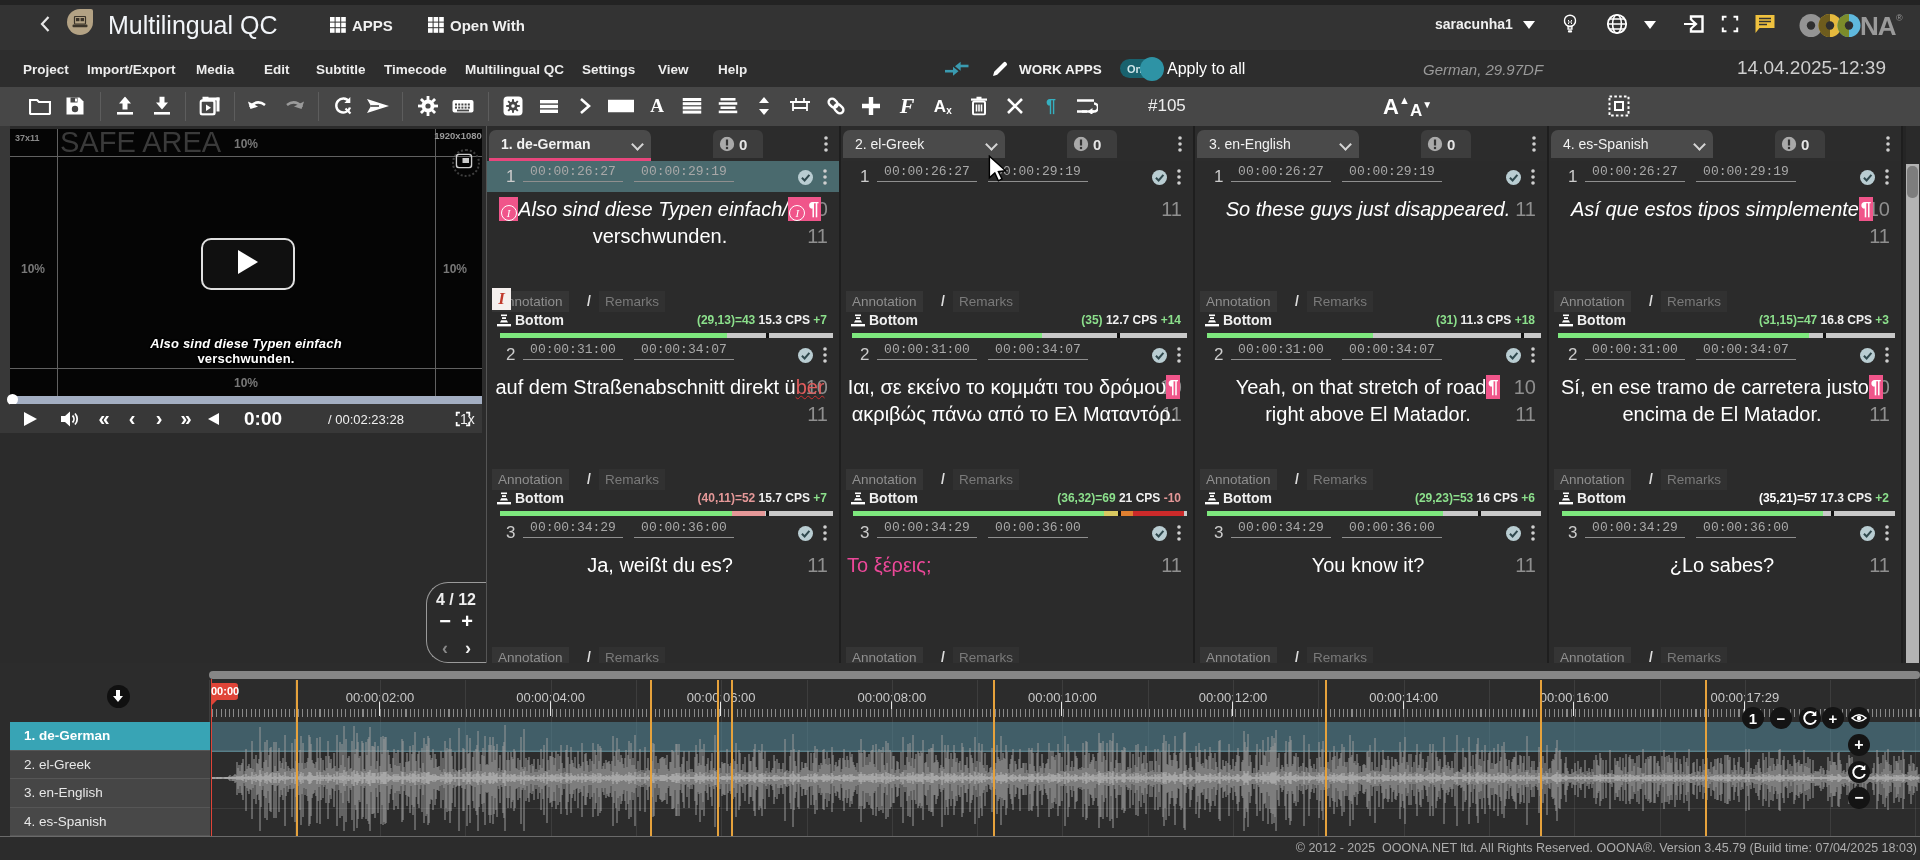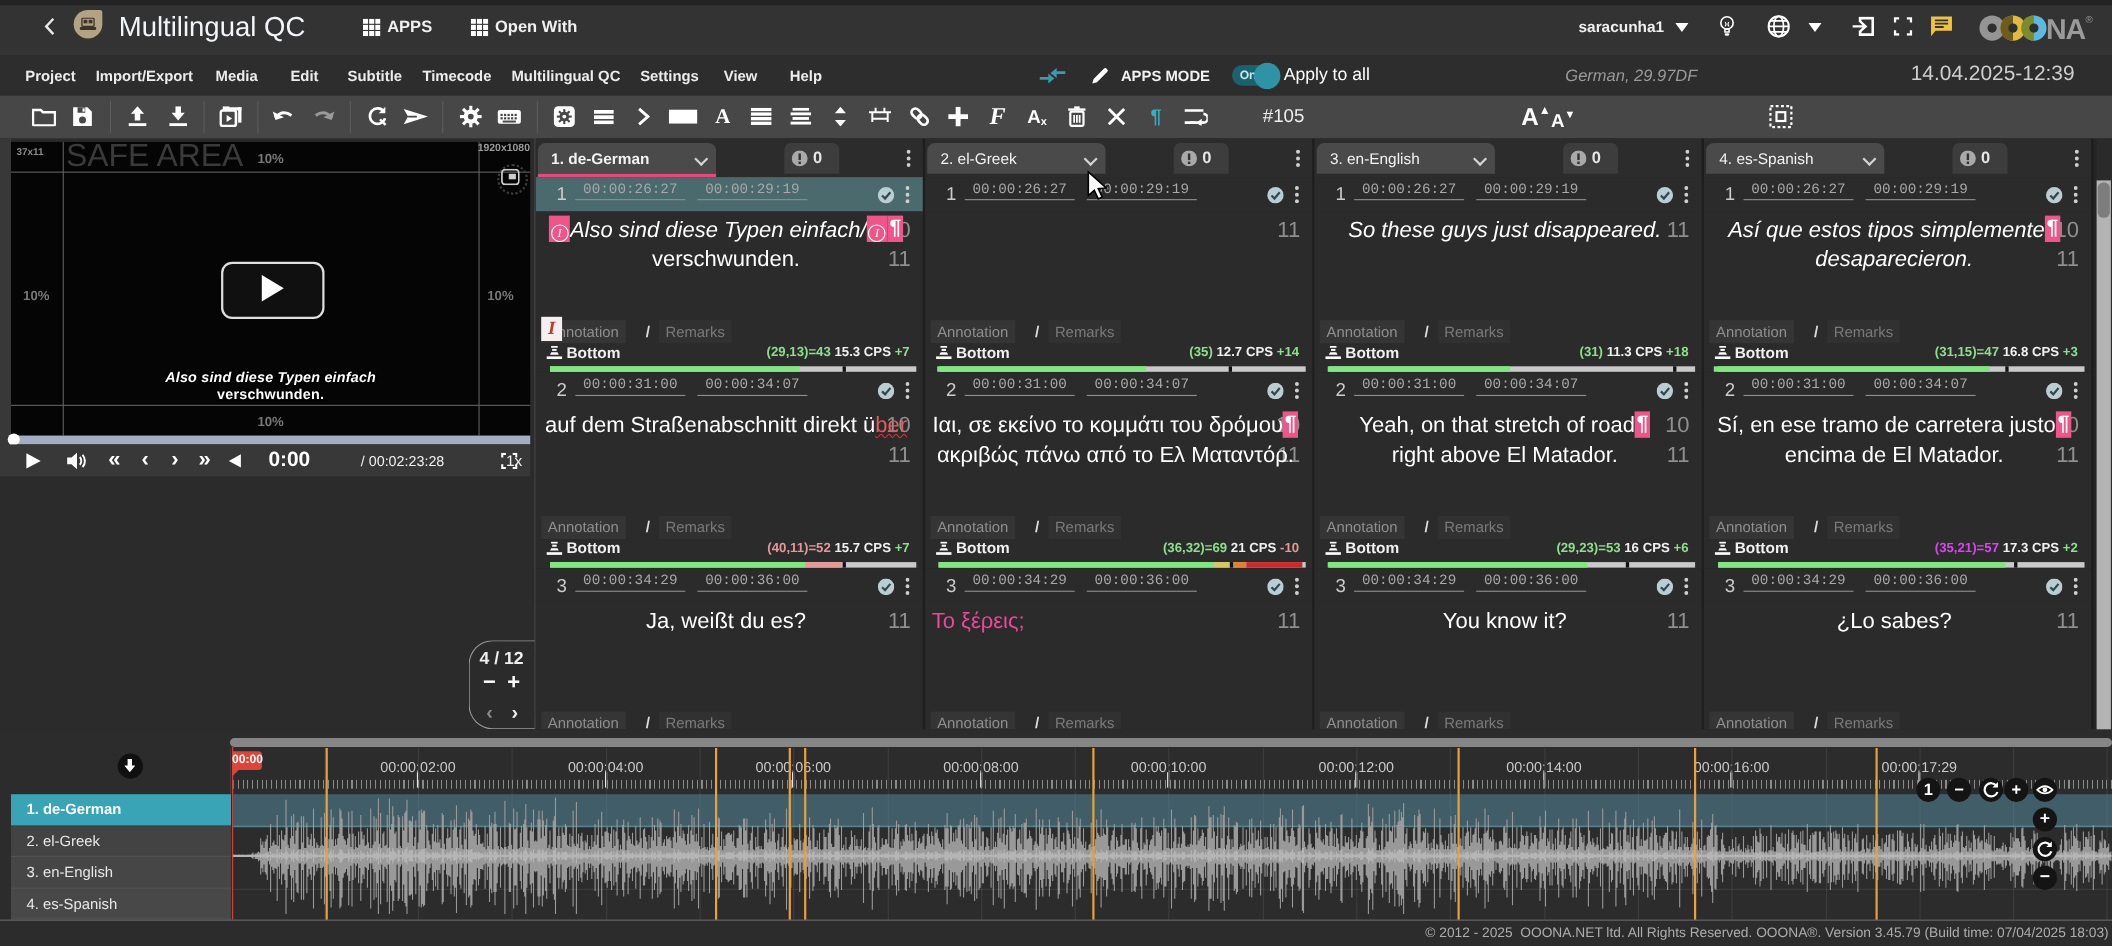--- a/index.html
+++ b/index.html
@@ -101,21 +101,21 @@
 <div style="position:absolute;left:718px;top:69px;transform:translateY(-50%);font-family:'Liberation Sans',sans-serif;font-size:13.5px;color:#ededed;font-weight:bold;font-style:normal;white-space:nowrap;">Help</div>
 <div style="position:absolute;left:957px;top:69px;transform:translate(-50%,-50%);line-height:0;"><svg width="24" height="16" viewBox="0 0 24 16" style="">
         <path d="M0 10.2 h8.5" stroke="#3a9ab0" stroke-width="2.6"></path>
         <path d="M8 5.8 v9 l5.5-4.5z" fill="#3a9ab0"></path>
         <path d="M15 5 h8.5" stroke="#3a9ab0" stroke-width="2.6"></path>
         <path d="M15.6 0.8 v9 L10 5.3z" fill="#3a9ab0"></path>
       </svg></div>
 <div style="position:absolute;left:1000px;top:69px;transform:translate(-50%,-50%);line-height:0;"><svg width="18" height="18" viewBox="0 0 18 18" style="">
         <path d="M2 16 L3.2 11.8 L12.5 2.5 a1.8 1.8 0 0 1 2.6 0 l0.4 0.4 a1.8 1.8 0 0 1 0 2.6 L6.2 14.8 Z" fill="#fff"></path>
       </svg></div>
-<div style="position:absolute;left:1019px;top:69px;transform:translateY(-50%);font-family:'Liberation Sans',sans-serif;font-size:13.5px;color:#f2f2f2;font-weight:bold;font-style:normal;white-space:nowrap;">APPS MODE</div>
+<div style="position:absolute;left:1019px;top:69px;transform:translateY(-50%);font-family:'Liberation Sans',sans-serif;font-size:13.5px;color:#f2f2f2;font-weight:bold;font-style:normal;white-space:nowrap;">WORK APPS</div>
 <div style="position:absolute;left:1120px;top:59px;width:38px;height:19px;background:#19626e;border-radius:10px"></div>
 <div style="position:absolute;left:1127px;top:69px;transform:translateY(-50%);font-family:'Liberation Sans',sans-serif;font-size:11px;color:#cfe6ea;font-weight:bold;font-style:normal;white-space:nowrap;">On</div>
 <div style="position:absolute;left:1140px;top:57px;width:24px;height:24px;background:#2e93a5;border-radius:50%"></div>
 <div style="position:absolute;left:1167px;top:69px;transform:translateY(-50%);font-family:'Liberation Sans',sans-serif;font-size:16px;color:#fff;font-weight:normal;font-style:normal;white-space:nowrap;">Apply to all</div>
 <div style="position:absolute;left:1423px;top:69px;transform:translateY(-50%);font-family:'Liberation Sans',sans-serif;font-size:15px;color:#9a9a9a;font-weight:normal;font-style:italic;white-space:nowrap;">German, 29.97DF</div>
 <div style="position:absolute;left:1737px;top:68px;transform:translateY(-50%);font-family:'Liberation Sans',sans-serif;font-size:19px;color:#cfcfcf;font-weight:normal;font-style:normal;white-space:nowrap;">14.04.2025-12:39</div>
 <div style="position:absolute;left:100px;top:92px;width:1px;height:29px;background:#5d5d5d"></div>
 <div style="position:absolute;left:185px;top:92px;width:1px;height:29px;background:#5d5d5d"></div>
 <div style="position:absolute;left:234px;top:92px;width:1px;height:29px;background:#5d5d5d"></div>
 <div style="position:absolute;left:318px;top:92px;width:1px;height:29px;background:#5d5d5d"></div>
@@ -656,21 +656,20 @@
           <path d="M3.9000000000000004 7.800000000000001 L6.6 10.5 L11.4 4.8" stroke="#30494e" stroke-width="2" fill="none"></path>
         </svg></div>
 <div style="position:absolute;left:336px;top:8px;line-height:0"><svg width="4" height="16" viewBox="0 0 4 16" style="">
           <circle cx="2" cy="2" r="1.8" fill="#cfcfcf"></circle>
           <circle cx="2" cy="8" r="1.8" fill="#cfcfcf"></circle>
           <circle cx="2" cy="14" r="1.8" fill="#cfcfcf"></circle>
         </svg></div>
 <div style="position:absolute;right:11px;top:35px;font-family:'Liberation Sans';font-size:20px;line-height:27px;color:#8f8f8f;z-index:1">10</div>
 <div style="position:absolute;left:6px;top:35px;width:334px;text-align:center;font-family:'Liberation Sans';font-size:20px;line-height:27px;color:#fff;white-space:nowrap;z-index:2"><i>Así que estos tipos simplemente</i><span style="display:inline-block;background:#f0558a;color:#fff;width:14px;height:24px;line-height:23px;vertical-align:middle;position:relative;top:-2px;text-align:center;font-size:19px;font-weight:bold;font-style:normal;">¶</span></div>
 <div style="position:absolute;right:11px;top:62px;font-family:'Liberation Sans';font-size:20px;line-height:27px;color:#8f8f8f;z-index:1">11</div>
-<div style="position:absolute;left:6px;top:62px;width:334px;text-align:center;font-family:'Liberation Sans';font-size:20px;line-height:27px;color:#fff;white-space:nowrap;z-index:2"><i>desaparecieron.</i></div>
 <div style="position:absolute;left:5px;top:130px;height:21px;line-height:21px;background:#353535;padding:0 6px;font-family:'Liberation Sans';font-size:13.5px;color:#8f8f8f">Annotation</div>
 <div style="position:absolute;left:100px;top:130px;height:21px;line-height:21px;font-family:'Liberation Sans';font-size:14px;color:#ddd;font-weight:bold">/</div>
 <div style="position:absolute;left:112px;top:130px;height:21px;line-height:21px;background:#313131;padding:0 6px;font-family:'Liberation Sans';font-size:13.5px;color:#7a7a7a">Remarks</div>
 <div style="position:absolute;left:9px;top:153px;line-height:0"><svg width="16" height="13" viewBox="0 0 16 13" style="">
           <rect x="1" y="10" width="14" height="2.4" fill="#fff"></rect>
           <path d="M4 8.5 h8 l-1.2-2.2 h-5.6z" fill="#fff"></path>
           <rect x="6" y="3.2" width="4" height="1.8" fill="#fff"></rect>
           <rect x="5" y="0.5" width="6" height="1.6" fill="#fff"></rect>
         </svg></div>
 <div style="position:absolute;left:28px;top:159px;transform:translateY(-50%);font-family:'Liberation Sans';font-size:14px;font-weight:bold;color:#f0f0f0">Bottom</div>
@@ -700,21 +699,21 @@
 <div style="position:absolute;left:5px;top:130px;height:21px;line-height:21px;background:#353535;padding:0 6px;font-family:'Liberation Sans';font-size:13.5px;color:#8f8f8f">Annotation</div>
 <div style="position:absolute;left:100px;top:130px;height:21px;line-height:21px;font-family:'Liberation Sans';font-size:14px;color:#ddd;font-weight:bold">/</div>
 <div style="position:absolute;left:112px;top:130px;height:21px;line-height:21px;background:#313131;padding:0 6px;font-family:'Liberation Sans';font-size:13.5px;color:#7a7a7a">Remarks</div>
 <div style="position:absolute;left:9px;top:153px;line-height:0"><svg width="16" height="13" viewBox="0 0 16 13" style="">
           <rect x="1" y="10" width="14" height="2.4" fill="#fff"></rect>
           <path d="M4 8.5 h8 l-1.2-2.2 h-5.6z" fill="#fff"></path>
           <rect x="6" y="3.2" width="4" height="1.8" fill="#fff"></rect>
           <rect x="5" y="0.5" width="6" height="1.6" fill="#fff"></rect>
         </svg></div>
 <div style="position:absolute;left:28px;top:159px;transform:translateY(-50%);font-family:'Liberation Sans';font-size:14px;font-weight:bold;color:#f0f0f0">Bottom</div>
-<div style="position:absolute;right:12px;top:159px;transform:translateY(-50%);font-family:'Liberation Sans';font-size:12px;font-weight:bold;letter-spacing:0"><span style="color:#d946ef">(35,21)=57</span><span style="color:#f0f0f0">&nbsp;17.3 CPS</span><span style="color:#8ce08c">&nbsp;+2</span></div>
+<div style="position:absolute;right:12px;top:159px;transform:translateY(-50%);font-family:'Liberation Sans';font-size:12px;font-weight:bold;letter-spacing:0"><span style="color:#ffffff">(35,21)=57</span><span style="color:#f0f0f0">&nbsp;17.3 CPS</span><span style="color:#8ce08c">&nbsp;+2</span></div>
 <div style="position:absolute;left:13px;top:172px;width:333px;height:5px;background:#c9c9c9"></div>
 <div style="position:absolute;left:13px;top:172px;width:261px;height:5px;background:#7ee87e"></div>
 <div style="position:absolute;left:282px;top:172px;width:3px;height:5px;background:#111"></div>
 </div>
 <div style="position:absolute;left:1549px;top:517px;width:352px;height:146px;background:#2b2b2b;overflow:hidden">
 <div style="position:absolute;left:0;top:0;width:352px;height:31px;background:#2b2b2b"></div>
 <div style="position:absolute;left:19px;top:16px;transform:translateY(-50%);font-family:'Liberation Sans';font-size:17px;color:#ccc">3</div>
 <div style="position:absolute;left:36px;top:3px;width:100px;text-align:center;font-family:'Liberation Mono',monospace;font-size:13px;color:#a8a8a8;border-bottom:1px solid #8f8f8f;padding-bottom:2px">00:00:34:29</div>
 <div style="position:absolute;left:147px;top:3px;width:100px;text-align:center;font-family:'Liberation Mono',monospace;font-size:13px;color:#a8a8a8;border-bottom:1px solid #8f8f8f;padding-bottom:2px">00:00:36:00</div>
 <div style="position:absolute;left:311px;top:9px;line-height:0"><svg width="15" height="15" viewBox="0 0 15 15" style="">

